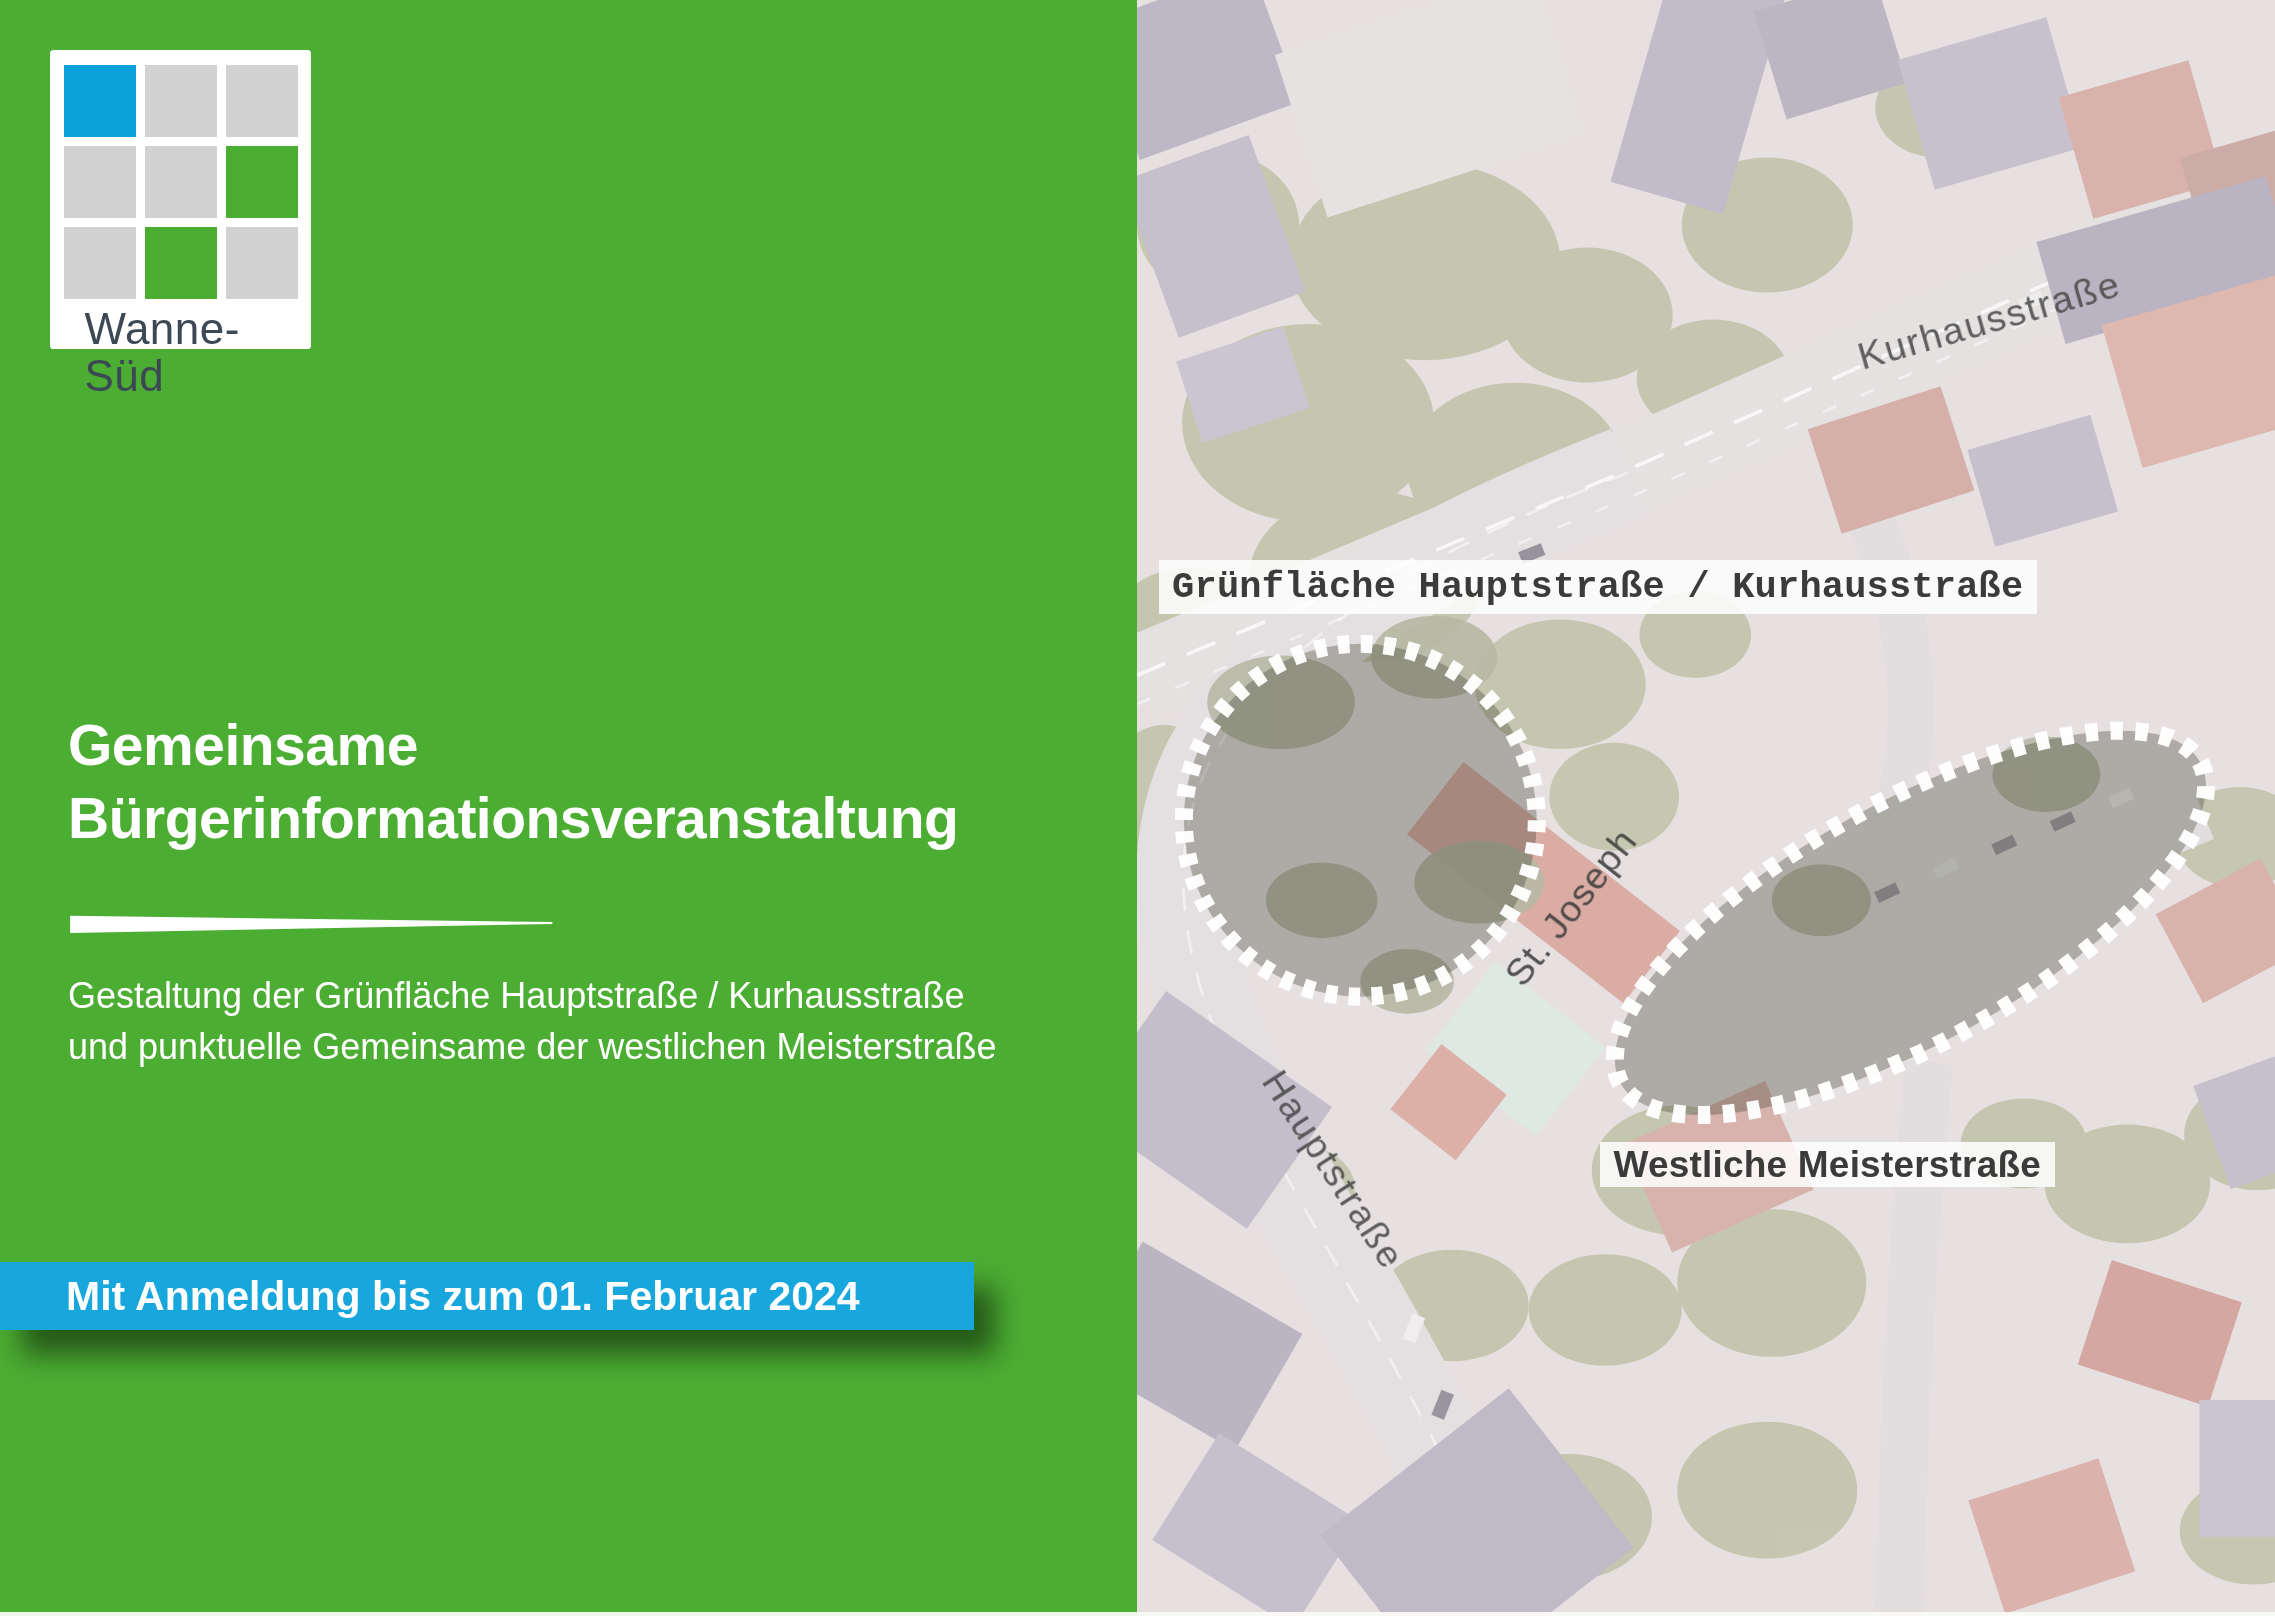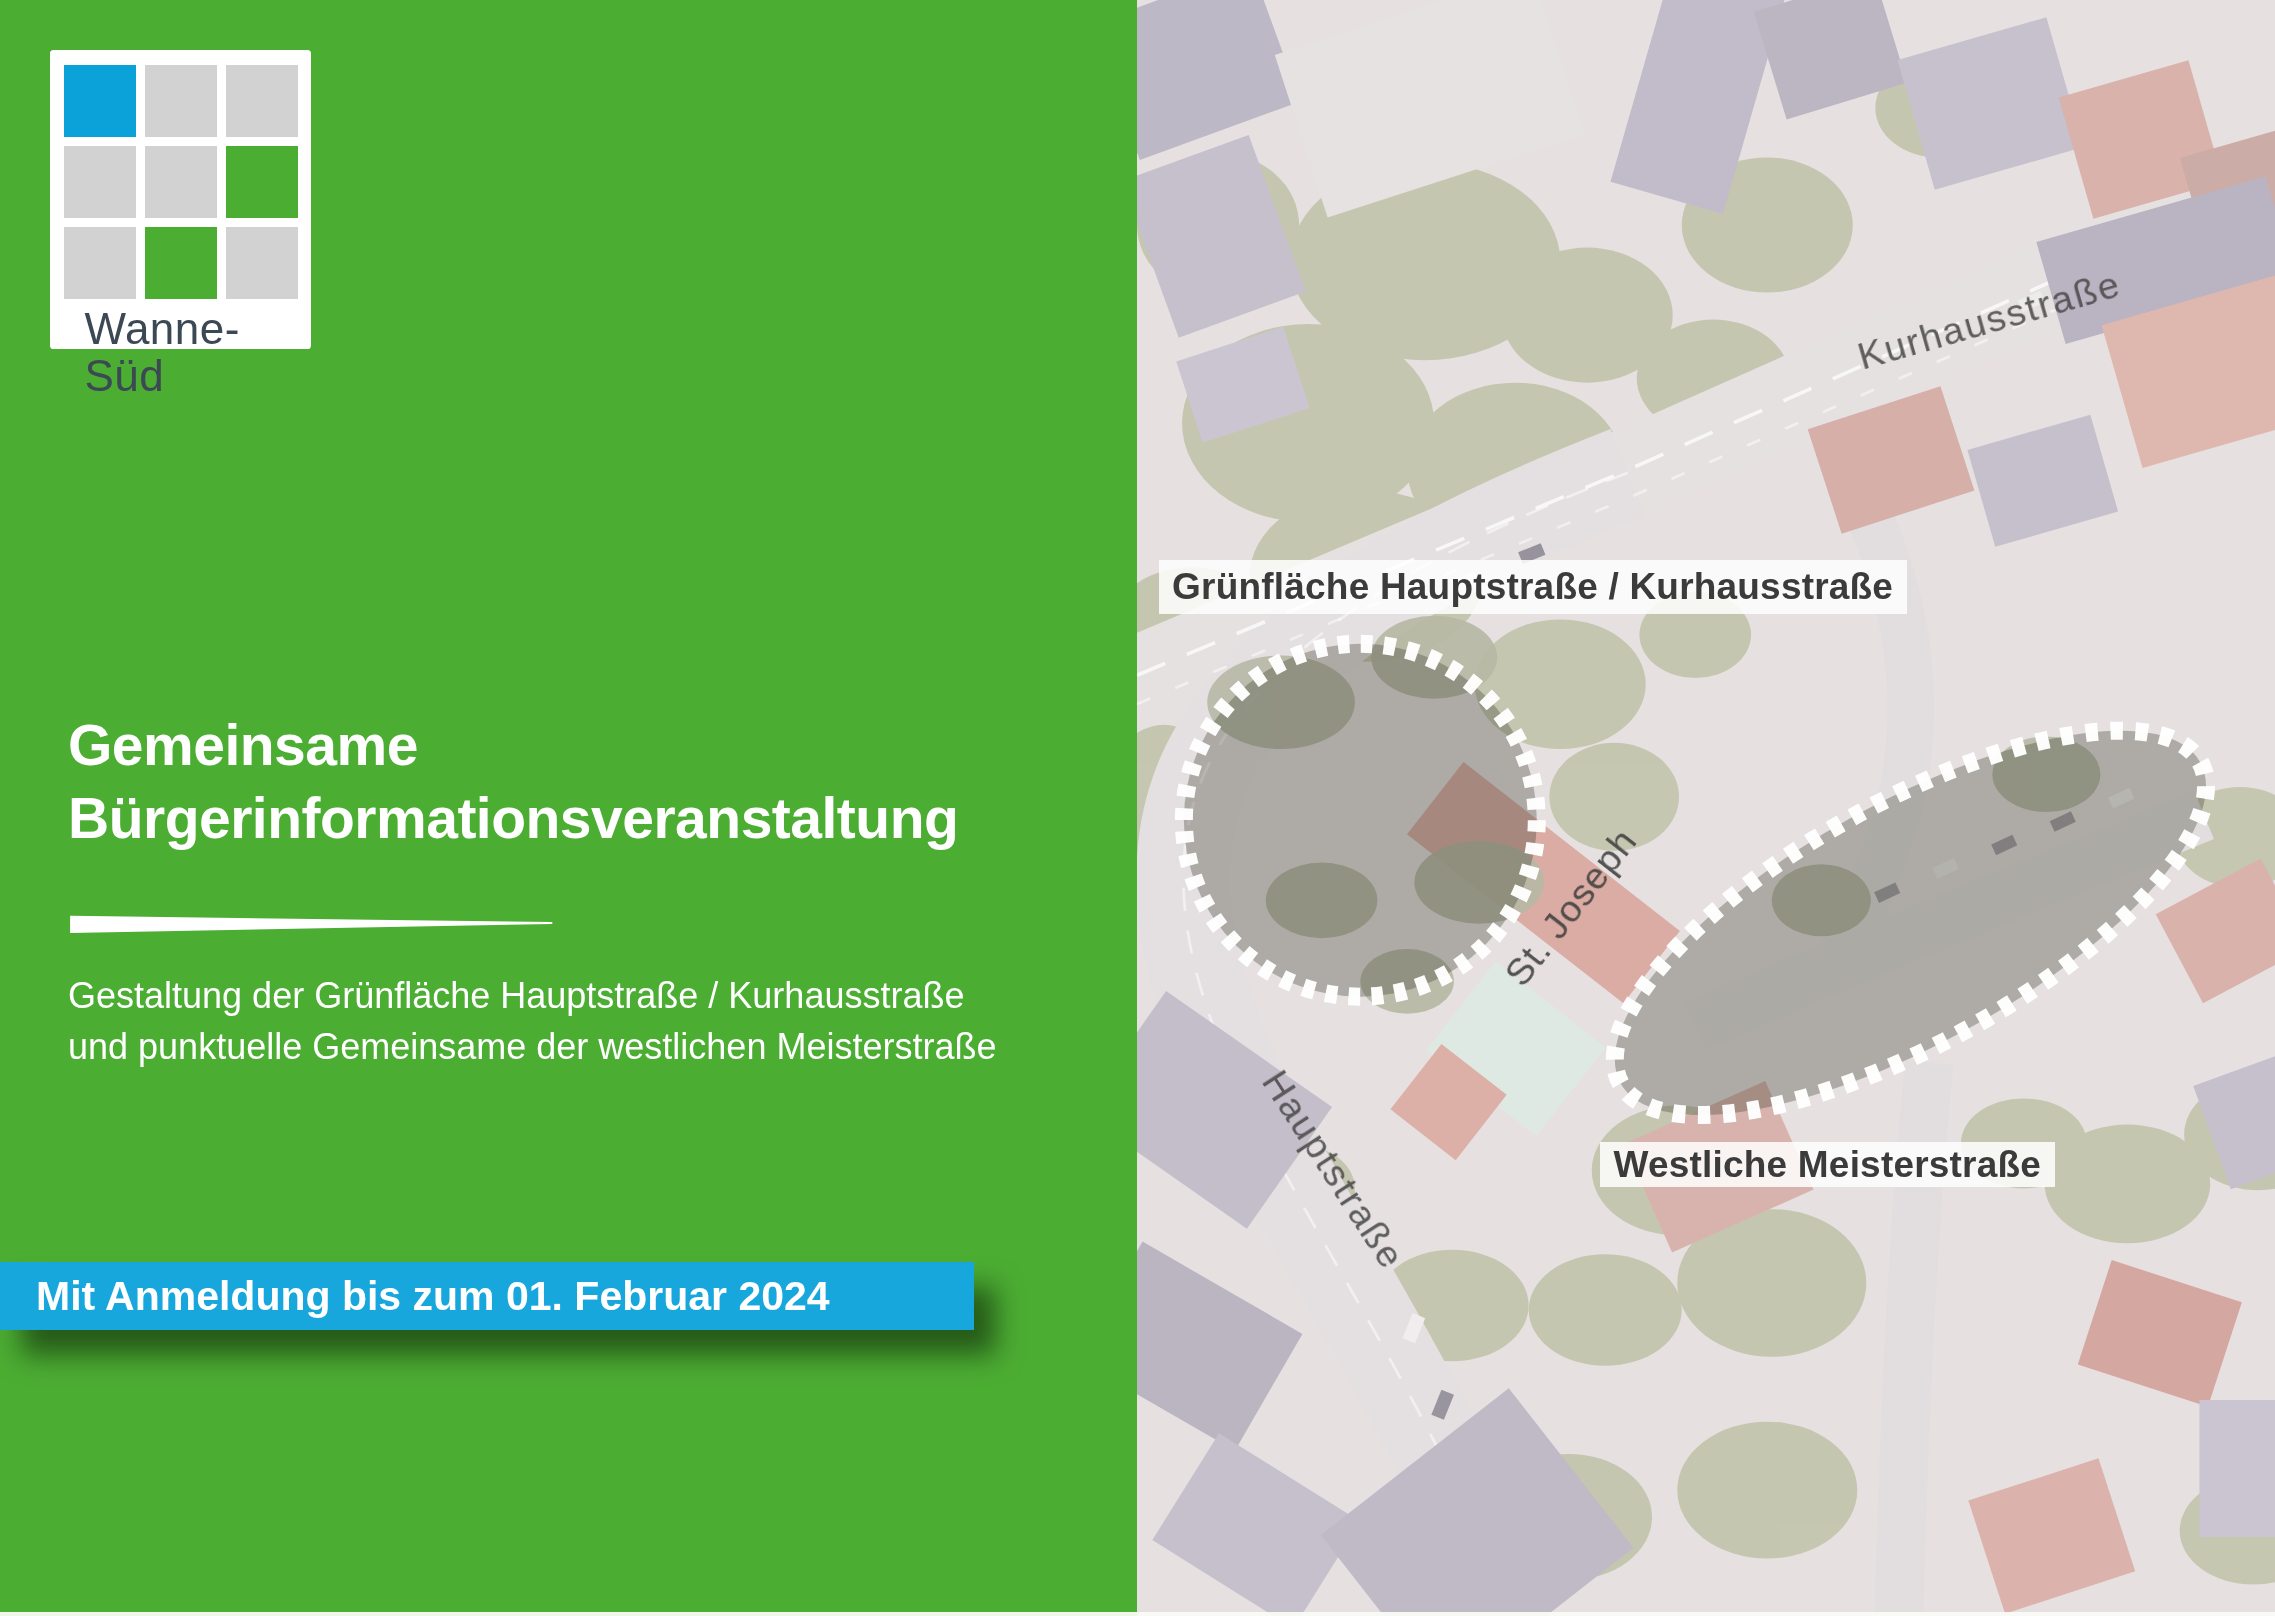--- a/index.html
+++ b/index.html
@@ -27,31 +27,31 @@
   .divider-svg{position:absolute;left:70px;top:914px;}
   .subtitle{
     position:absolute;left:68px;top:970px;color:#fff;font-weight:400;
     font-size:36px;line-height:51px;white-space:nowrap;
   }
   .banner{
     position:absolute;left:0;top:1262px;width:974px;height:68px;
     background:var(--banner_blue,#18a7dc);
     box-shadow:21.6px 25px 27px rgba(8,24,4,0.55);
     color:#fff;font-weight:700;font-size:41px;line-height:68px;
-    padding-left:36px;box-sizing:border-box;white-space:nowrap;
+    padding-left:66px;box-sizing:border-box;white-space:nowrap;
   }
   .bottom-strip{position:absolute;left:0;bottom:0;width:2275px;height:5.4px;background:#fafaf6;opacity:.95;}
   
   .map-panel{position:absolute;left:1137px;top:0;width:1139px;height:1617px;background:#d9d3d4;overflow:hidden;}
   .zone-label{
     position:absolute;background:rgba(255,255,255,0.84);color:var(--label_text,#3b3b3b);
     font-weight:700;font-size:37px;white-space:nowrap;display:flex;align-items:center;
     padding:0 13.5px;letter-spacing:0.2px;
   }
-  .zone-label.one{left:21.6px;top:560px;height:54px;}
+  .zone-label.one{left:21.6px;top:560px;height:54px;font-family:Liberation Mono, monospace;}
   .zone-label.two{left:463px;top:1142px;height:45px;}
 </style>
 </head>
 <body>
 
 <div class="stage">
 
   <div class="left-panel">
 
     <div class="logo-box">

